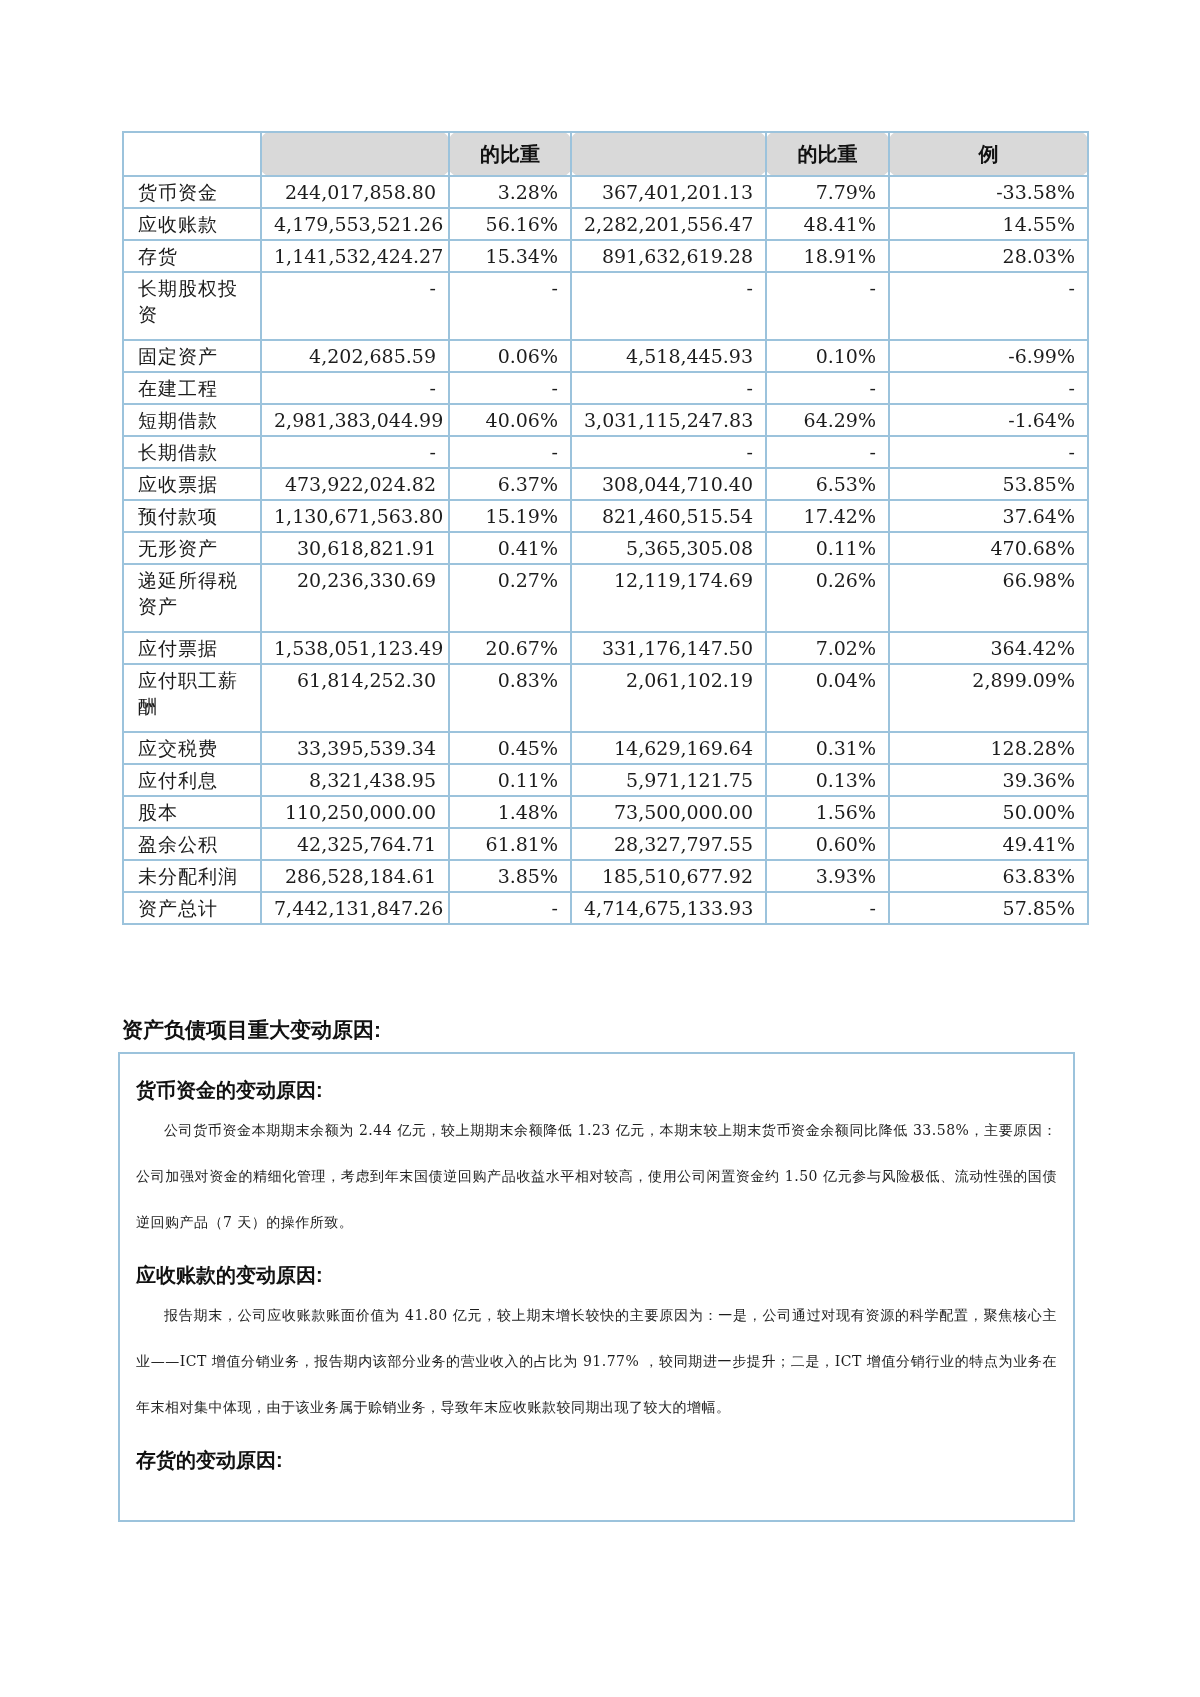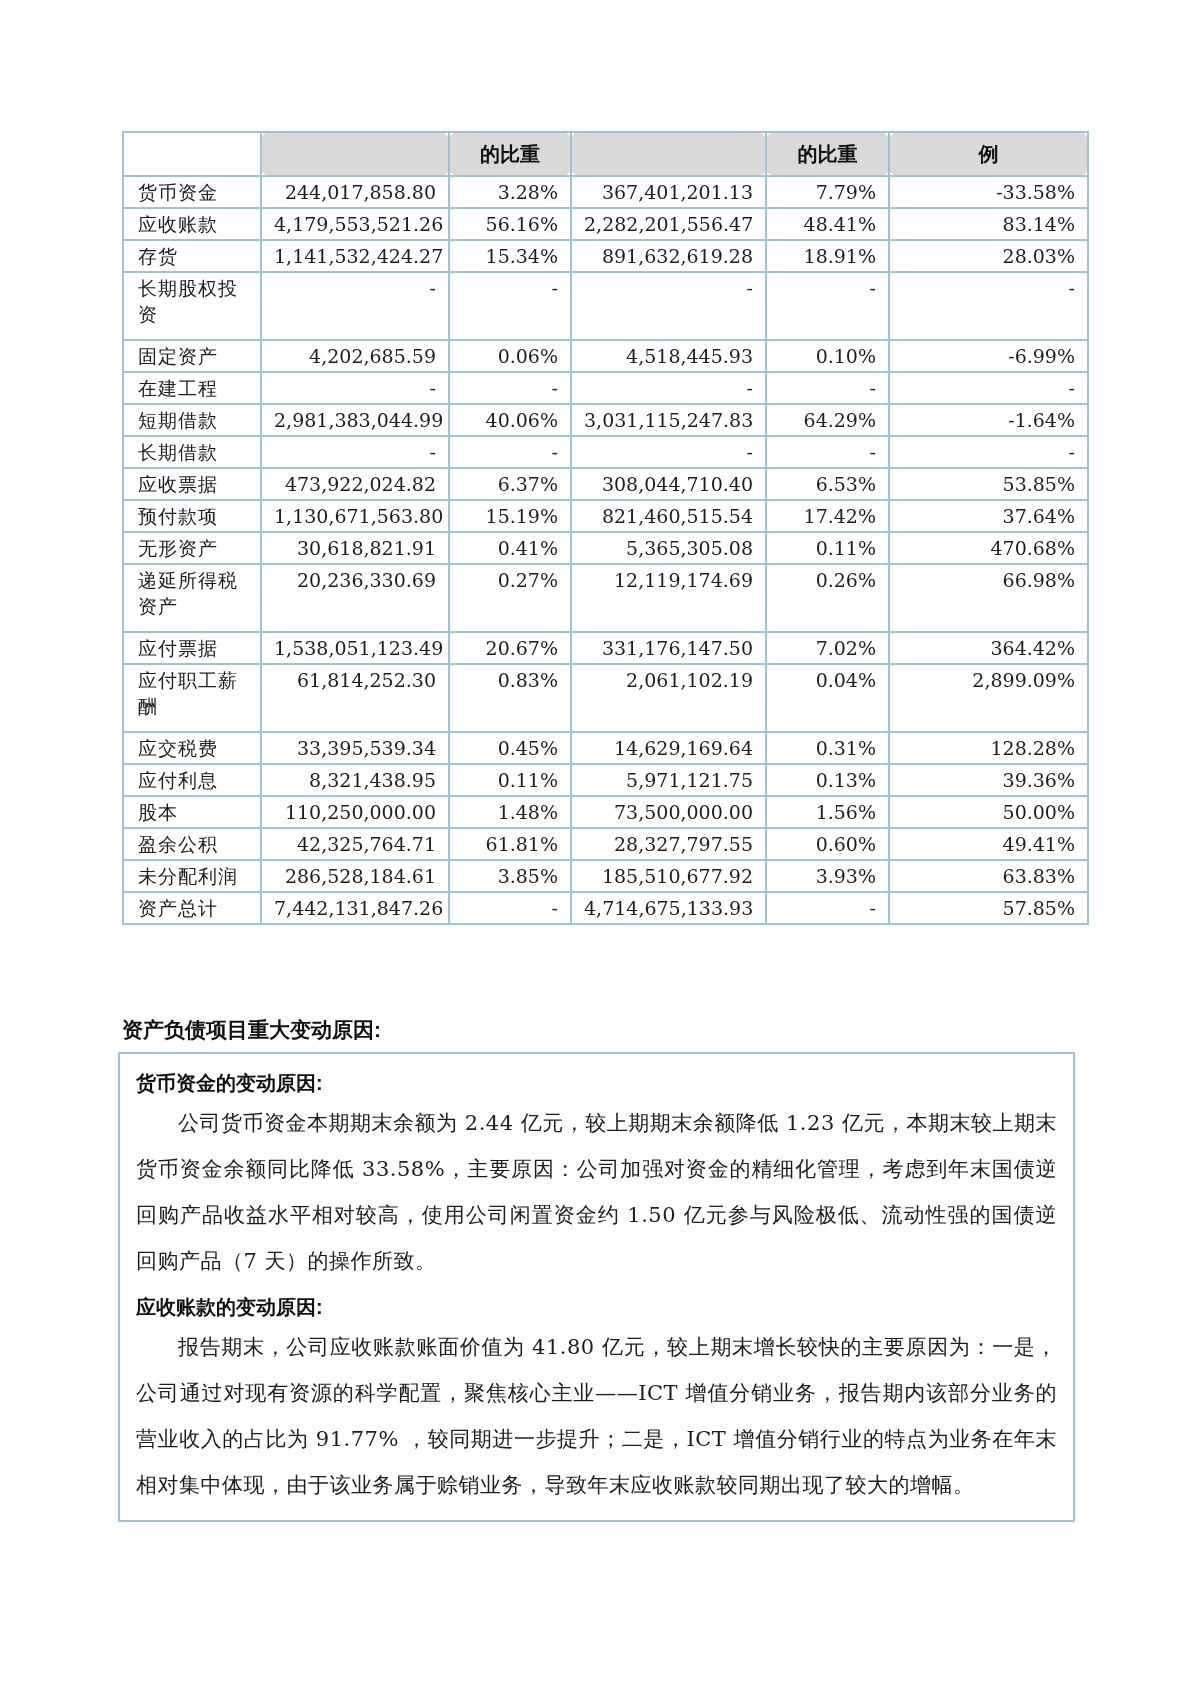--- a/index.html
+++ b/index.html
@@ -43,24 +43,24 @@
   }
   
   .reason-box{
     position:absolute;left:118px;top:1052px;width:957px;height:470px;
     border:2px solid #9cc3dc;box-sizing:border-box;
     padding:6px 16px 0 16px;overflow:hidden;background:#ffffff;
   }
   .reason-title{
     font-family:"Liberation Sans","DejaVu Sans",sans-serif;
     font-weight:bold;font-size:20px;color:#111;
-    margin:8px 0 2px 0;line-height:30px;
+    margin:15px 0 2px 0;line-height:30px;
   }
   .reason-text{
-    font-size:21px;line-height:46px;margin:2px 0 2px 0;
+    font-size:14px;line-height:46px;margin:2px 0 2px 0;
     text-align:justify;text-indent:2em;color:#1c1c1c;
     letter-spacing:0.5px;
   }
 </style>
 </head>
 <body>
 
 <div class="page">
 
   <table class="fin">
@@ -90,21 +90,21 @@
           <td class="num">367,401,201.13</td>
           <td class="num">7.79%</td>
           <td class="num">-33.58%</td>
         </tr>
         <tr>
           <td class="item">应收账款</td>
           <td class="num">4,179,553,521.26</td>
           <td class="num">56.16%</td>
           <td class="num">2,282,201,556.47</td>
           <td class="num">48.41%</td>
-          <td class="num">83.14%</td>
+          <td class="num">14.55%</td>
         </tr>
         <tr>
           <td class="item">存货</td>
           <td class="num">1,141,532,424.27</td>
           <td class="num">15.34%</td>
           <td class="num">891,632,619.28</td>
           <td class="num">18.91%</td>
           <td class="num">28.03%</td>
         </tr>
         <tr class="tall">

